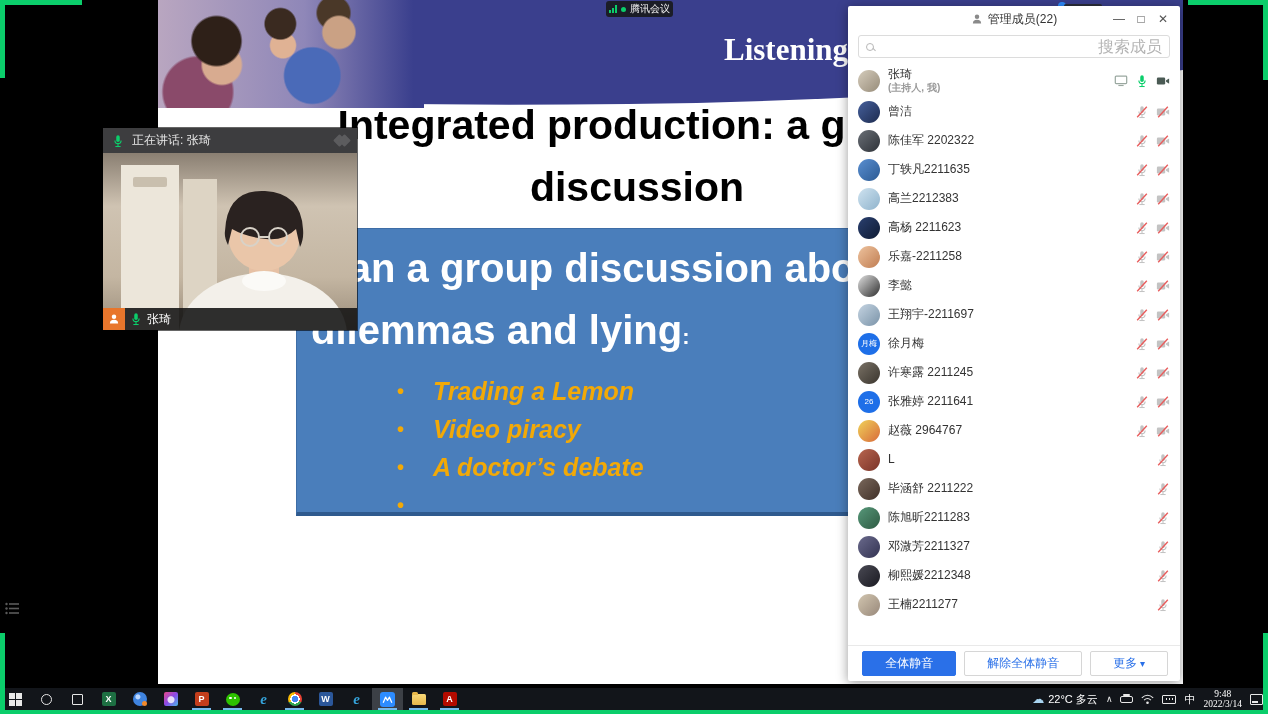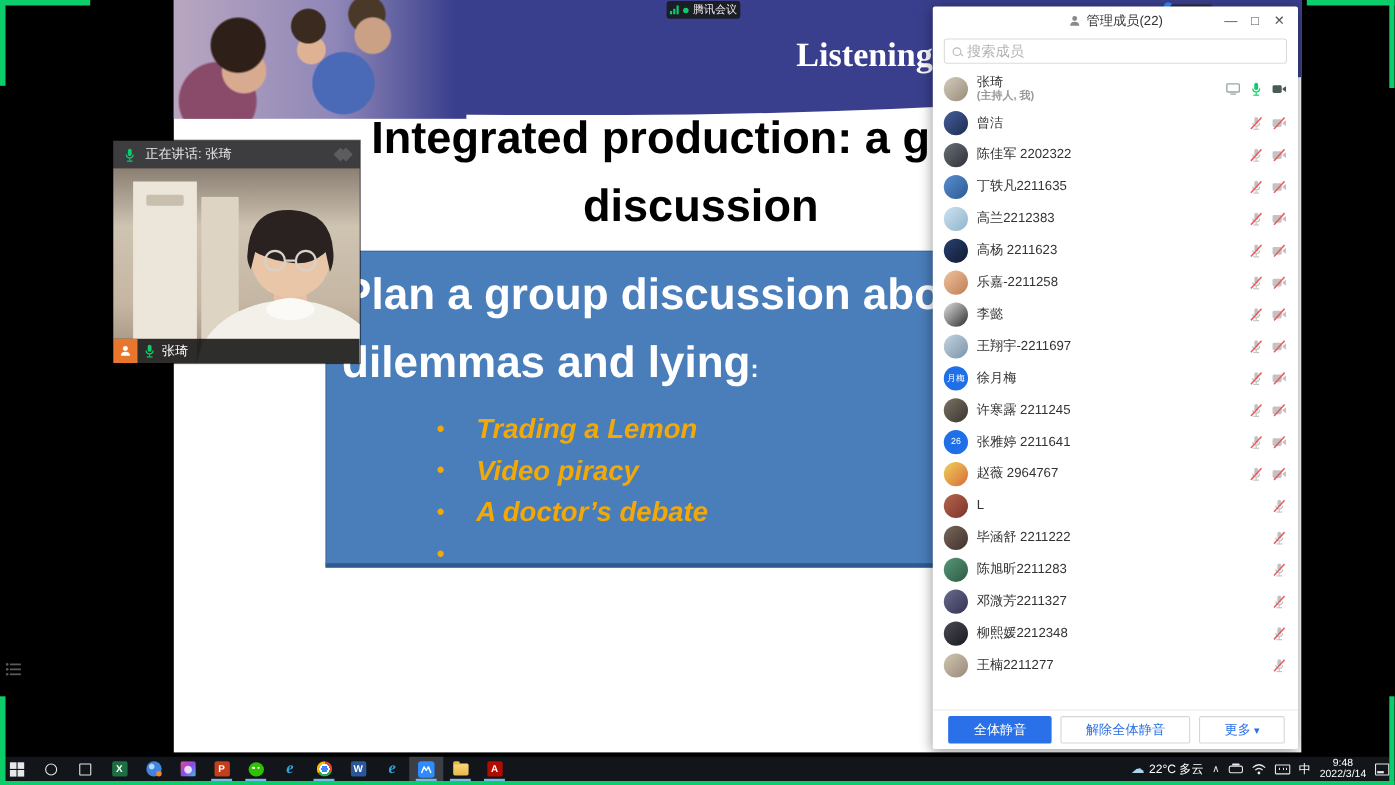--- a/index.html
+++ b/index.html
@@ -31,21 +31,21 @@
   .box-heading { margin:8px 0 0 14px; color:#fff; font-weight:700; font-size:40px; line-height:62px; }
   .box-heading .colon { font-size:22px; font-weight:700; }
   .bullet-list { list-style:none; margin-top:4px; padding-left:100px; }
   .bullet-list li { font-size:25px; font-weight:700; font-style:italic; line-height:38px; display:flex; }
   .bullet-list .dot { width:36px; font-style:normal; font-size:20px; }
 
   
   .ss-menu { position:absolute; left:5px; top:602px; color:#5a5a5a; font-size:14px; z-index:2; }
 
   
-  .video-overlay { position:absolute; left:103px; top:128px; width:224px; height:202px; z-index:5;
+  .video-overlay { position:absolute; left:103px; top:128px; width:254px; height:202px; z-index:5;
     background:#1c1c1c; box-shadow:0 0 0 1px rgba(0,0,0,.6); }
   .vo-header { height:25px; background:#3d3d3f; display:flex; align-items:center; gap:7px; padding:0 8px; }
   .vo-header .label { color:#e8e8e8; font-size:12px; flex:1; }
   .vo-logo { display:flex; }
   .vo-logo i { width:9px; height:9px; background:#5c5c5e; transform:rotate(45deg); margin-left:-4px; border-radius:1px; }
   .vo-video { position:relative; height:177px; overflow:hidden;
     background:linear-gradient(180deg,#8a7f72 0%, #cfc3b2 30%, #c4b6a2 70%, #9a8c7a 100%); }
   .vo-footer { position:absolute; left:0; bottom:0; width:100%; height:22px; background:rgba(18,18,18,.88);
     display:flex; align-items:center; gap:4px; }
   .vo-badge { width:22px; height:22px; background:#E8762C; display:flex; align-items:center; justify-content:center; }
@@ -67,21 +67,21 @@
   .panel { position:absolute; left:848px; top:6px; width:332px; height:675px; background:#fff; z-index:7;
     border-radius:2px; box-shadow:0 2px 12px rgba(0,0,0,.4); display:flex; flex-direction:column; }
   .panel-titlebar { height:26px; position:relative; display:flex; align-items:center; justify-content:center; gap:5px; }
   .panel-title { font-size:12px; color:#333; }
   .win-controls { position:absolute; right:6px; top:0; height:26px; display:flex; align-items:center; }
   .win-btn { width:22px; height:22px; display:flex; align-items:center; justify-content:center; color:#555; font-size:12px; }
   .panel-search { margin:3px 10px 4px; height:23px; border:1px solid #dcdcdc; border-radius:3px;
     display:flex; align-items:center; padding:0 7px; gap:5px; }
   .mag { width:8px; height:8px; border:1.4px solid #b8b8b8; border-radius:50%; position:relative; flex:none; }
   .mag::after { content:""; position:absolute; width:4px; height:1.4px; background:#b8b8b8; right:-3px; bottom:-1px; transform:rotate(45deg); }
-  .search-input { border:none; outline:none; flex:1; font-size:13px; color:#3b82f6; background:transparent; }
+  .search-input { border:none; outline:none; flex:1; font-size:16px; color:#3b82f6; background:transparent;text-align:right; }
   .search-input::placeholder { color:#b4b4b4; }
   .member-list { flex:1; overflow:hidden; padding:2px 10px 0; }
   .member-row { height:29px; display:flex; align-items:center; gap:8px; }
   .member-row.host { height:33px; }
   .avatar { width:22px; height:22px; border-radius:50%; flex:none; display:flex; align-items:center; justify-content:center;
     color:#fff; font-size:8px; overflow:hidden; }
   .member-names { display:flex; flex-direction:column; line-height:1.1; }
   .member-name { font-size:12px; color:#333; }
   .member-sub { font-size:10px; color:#999;font-weight:bold; }
   .member-icons { margin-left:auto; display:flex; gap:7px; align-items:center; }
@@ -123,21 +123,21 @@
   .meet-g { width:15px; height:15px; border-radius:3px; background:#2D8CFF; display:flex; align-items:center; justify-content:center; }
 
   .tray { margin-left:auto; display:flex; align-items:center; gap:8px; color:#fff; font-size:11px; padding-right:5px; }
   .tray .seg { display:flex; align-items:center; gap:4px; }
   .cloud { color:#A8D4F0; font-size:12px; }
   .chev { font-size:9px; color:#e8e8e8; }
   .dev { width:13px; height:7px; border:1px solid #e8e8e8; border-radius:2px; position:relative; }
   .dev::after { content:""; position:absolute; left:2px; right:2px; top:-3px; height:2px; background:#e8e8e8; border-radius:1px; }
   .kbd { width:14px; height:9px; border:1px solid #e8e8e8; border-radius:1px;
     background: repeating-linear-gradient(90deg, transparent 0 2px, #e8e8e8 2px 3px) center / 10px 2px no-repeat; }
-  .timebox { text-align:center; font-size:9.5px; line-height:10.5px; }
+  .timebox { text-align:center; font-size:9.5px; line-height:10.5px;font-family:Liberation Serif, serif; }
   .notif { width:13px; height:11px; border:1px solid #e8e8e8; border-radius:1px; position:relative; background:transparent; }
   .notif::after { content:""; position:absolute; left:1px; bottom:1px; width:6px; height:2px; background:#e8e8e8; }
 
   
   .gb { position:absolute; background:#0BCE6B; z-index:9; }
   .gb-tl-h { left:0; top:0; width:82px; height:5px; }
   .gb-tl-v { left:0; top:0; width:5px; height:78px; }
   .gb-tr-h { left:1188px; top:0; width:80px; height:5px; }
   .gb-tr-v { left:1263px; top:0; width:5px; height:80px; }
   .gb-bl-v { left:0; top:633px; width:5px; height:81px; }

